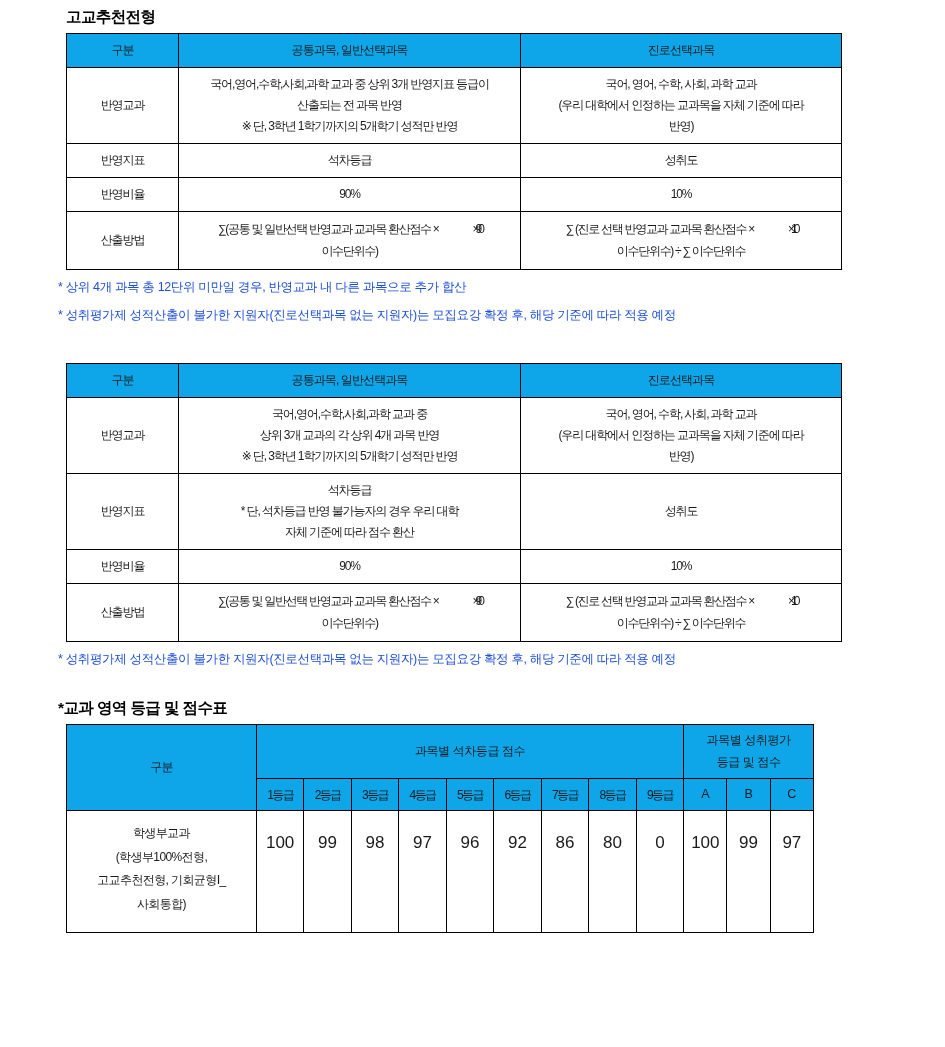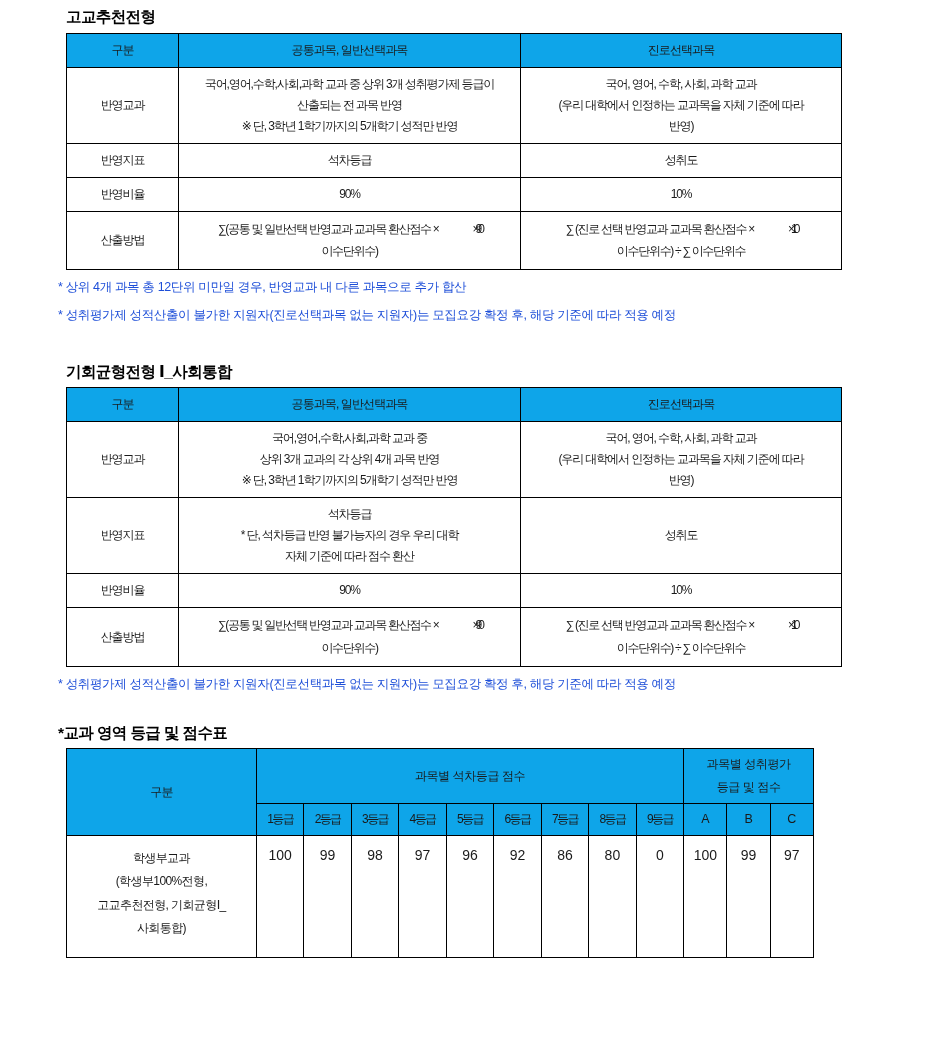--- a/index.html
+++ b/index.html
@@ -120,23 +120,23 @@
     font-size: 12.5px;
   }
   table.score td.subject {
     letter-spacing: -0.6px;
     line-height: 1.95;
     vertical-align: top;
     padding-top: 11px;
   }
   table.score td.score-val {
     vertical-align: top;
-    padding-top: 7px;
+    padding-top: 16px;
     letter-spacing: 0;
-    font-size: 14px;
+    font-size: 17px;
   }
 </style>
 </head>
 <body>
 
 <div class="page">
 
   <div class="section" style="padding-top:8px;">
     <h2 class="section-title">고교추천전형</h2>
 
@@ -150,21 +150,21 @@
         <tr>
           <th>구분</th>
           <th>공통과목, 일반선택과목</th>
           <th>진로선택과목</th>
         </tr>
       </thead>
       <tbody>
         <tr>
           <td class="label-cell">반영교과</td>
           <td class="body-cell">
-            <span>국어,영어,수학,사회,과학 교과 중 상위 3개 성취평가제 등급이</span><br>
+            <span>국어,영어,수학,사회,과학 교과 중 상위 3개 반영지표 등급이</span><br>
             <span>산출되는 전 과목 반영</span><br>
             <span>※ 단, 3학년 1학기까지의 5개학기 성적만 반영</span>
           </td>
           <td class="plain">
             <span>국어, 영어, 수학, 사회, 과학 교과</span><br>
             <span>(우리 대학에서 인정하는 교과목을 자체 기준에 따라</span><br>
             <span>반영)</span>
           </td>
         </tr>
         <tr>
@@ -195,21 +195,20 @@
       </tbody>
     </table>
 
     <p class="note" style="margin-left:-8px;">* 상위 4개 과목 총 12단위 미만일 경우, 반영교과 내 다른 과목으로 추가 합산</p>
     <p class="note" style="margin-left:-8px;">* 성취평가제 성적산출이 불가한 지원자(진로선택과목 없는 지원자)는 모집요강 확정 후, 해당 기준에 따라 적용 예정</p>
   </div>
 
   <div class="gap-lg"></div>
 
   <div class="section">
-    <h2 class="section-title">기회균형전형 Ⅰ_사회통합</h2>
 
     <table class="grid" style="width:775px;">
       <colgroup>
         <col style="width:112px;">
         <col style="width:342px;">
         <col style="width:321px;">
       </colgroup>
       <thead>
         <tr>
           <th>구분</th>

